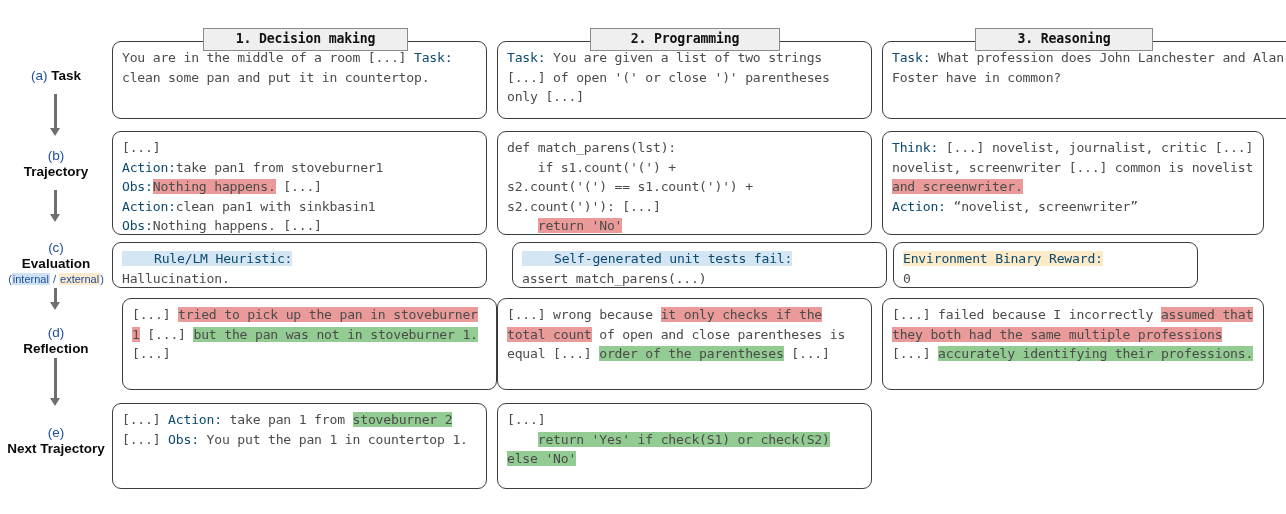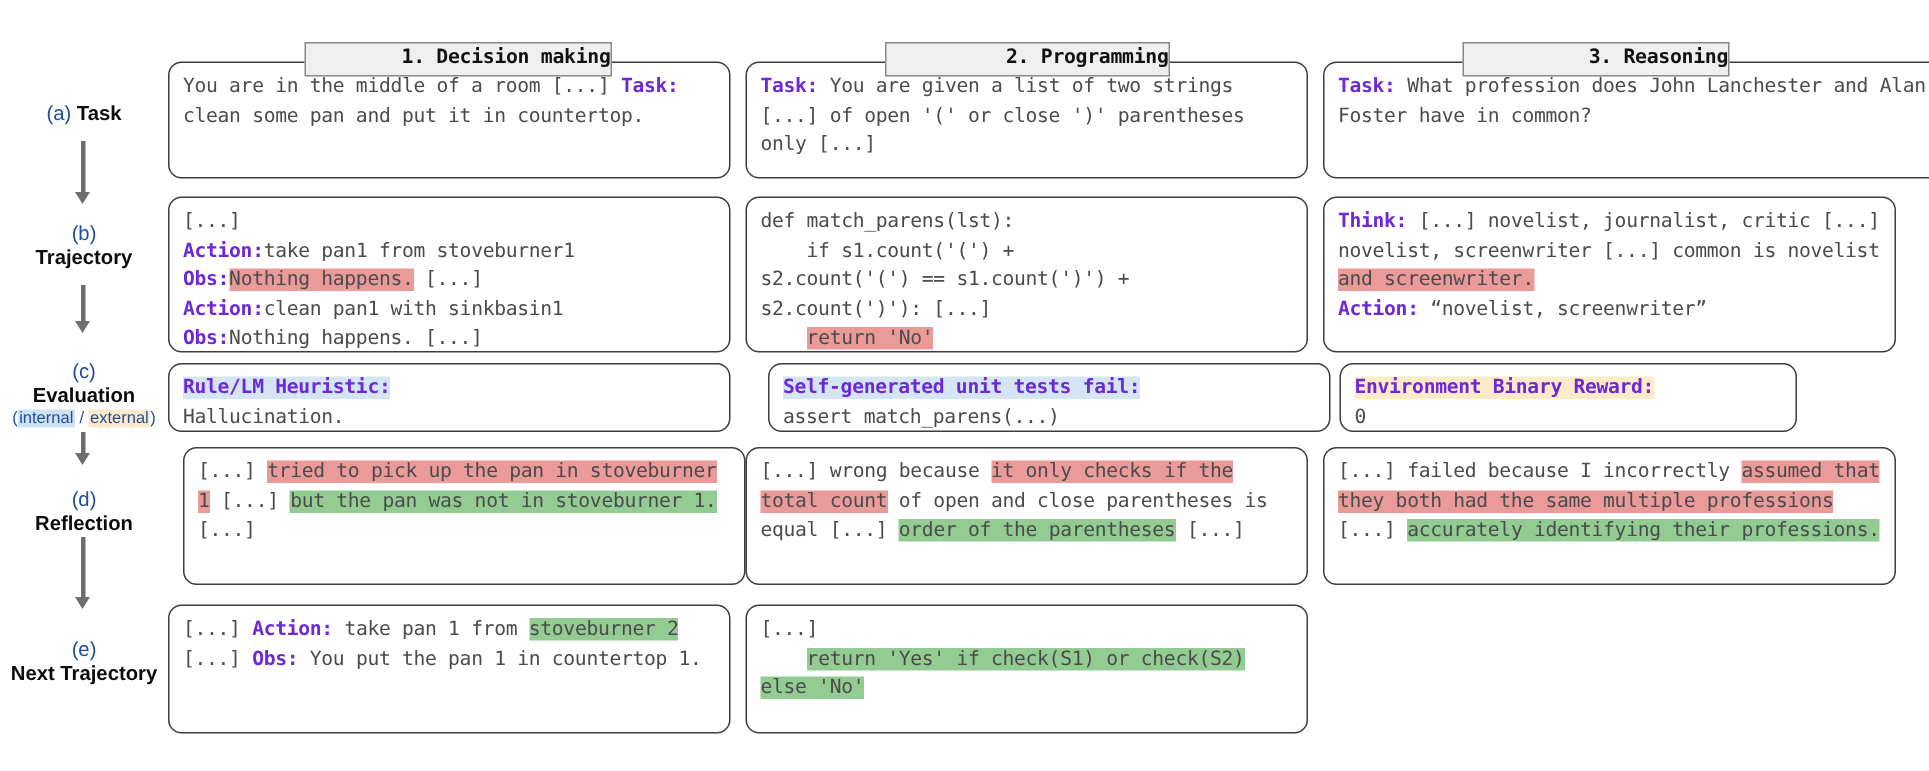--- a/index.html
+++ b/index.html
@@ -98,46 +98,46 @@
     background: #ffffff;
     padding: 6px 8px 6px 9px;
     font-family: "DejaVu Sans Mono", "Liberation Mono", monospace;
     font-size: 13.1px;
     line-height: 19.6px;
     color: #4b4b4b;
     letter-spacing: -0.2px;
     overflow: hidden;
   }
   .panel b {
-    color: #6d28d9;
-    font-weight: bold;
+    color: #0c4a6e;
+    font-weight: normal;
   }
 
   
   .col-title {
     position: absolute;
     box-sizing: border-box;
     height: 23px;
     border: 1.3px solid #8a8a8a;
     border-radius: 0;
     background: #efefef;
     color: #111111;
     font-family: "DejaVu Sans Mono", "Liberation Mono", monospace;
     font-weight: bold;
     font-size: 13.2px;
     line-height: 20px;
-    text-align: right;
+    text-align: center;
     z-index: 5;
     letter-spacing: -0.2px;
   }
 
   
   .hl-red   { background: #eb9a9a; }
   .hl-green { background: #93cc93; }
-  .hl-blue  { background: #d4e5f4; }
+  .hl-blue  { background: #d4e5f4; padding-left: 32px; }
   .hl-orange{ background: #fdeac9; }
 </style>
 </head>
 <body>
 
 <div class="figure">
 
   <div class="col-title" style="left:203px; top:28px; width:205px;">1. Decision making</div>
   <div class="col-title" style="left:590px; top:28px; width:190px;">2. Programming</div>
   <div class="col-title" style="left:975px; top:28px; width:178px;">3. Reasoning</div>

